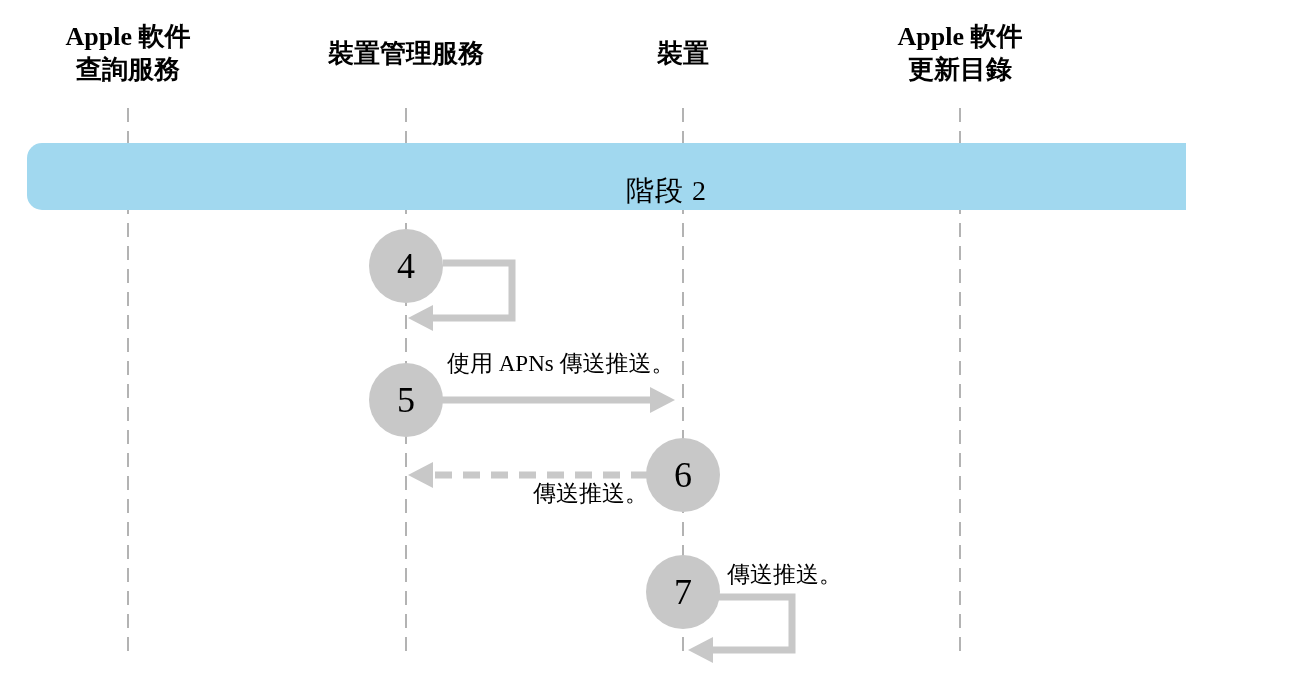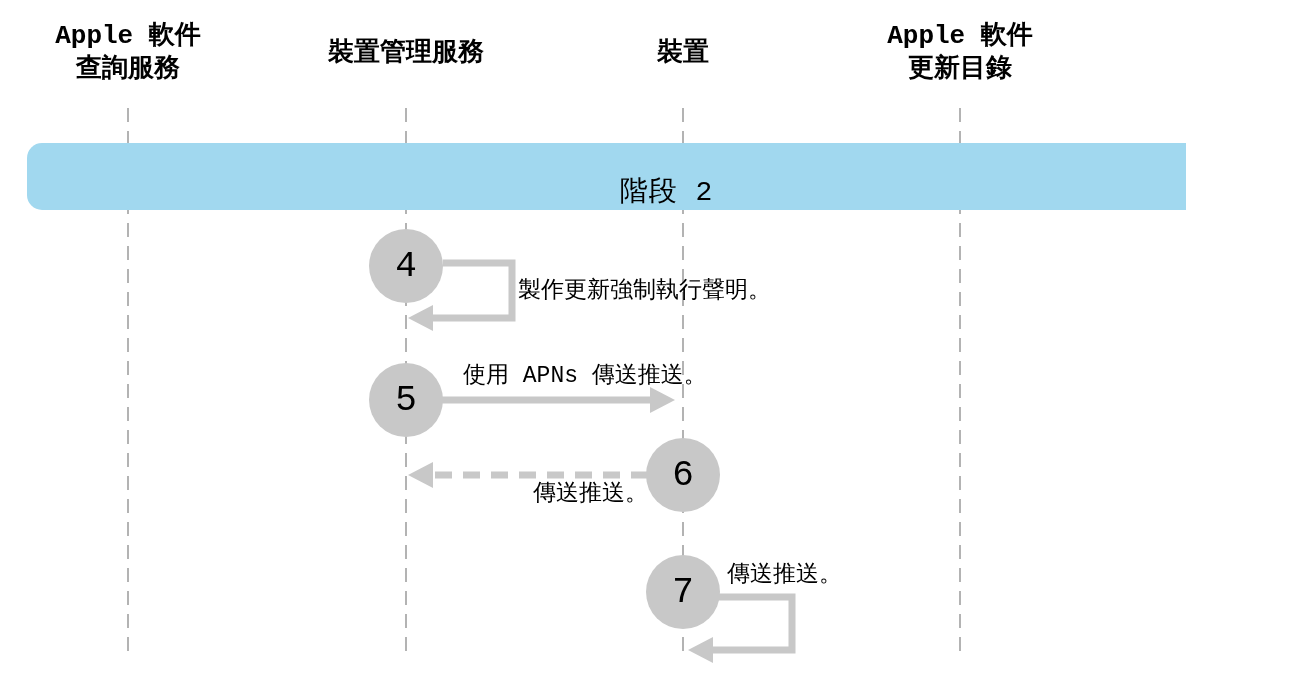--- a/index.html
+++ b/index.html
@@ -1,21 +1,21 @@
 <!DOCTYPE html>
 <html><head>
 <meta charset="utf-8">
 <style>
   html, body { margin: 0; padding: 0; background: #ffffff; }
   .stage {
     position: relative;
     width: 1186px;
     height: 673px;
     background: #ffffff;
-    font-family: Liberation Mono, monospace;
+    font-family: Liberation Serif, serif;
     overflow: hidden;
     color: #000;
   }
   
   .lifeline {
     position: absolute;
     top: 108px;
     height: 547px;
     width: 2px;
     background: repeating-linear-gradient(to bottom, #b3b3b3 0 14px, transparent 14px 23px);
@@ -87,21 +87,21 @@
   .circle-7 { left: 646px; top: 555px; }
   
   .step-label {
     position: absolute;
     font-size: 23px;
     line-height: 28px;
     white-space: nowrap;
     z-index: 4;
   }
   .label-4 { left: 518px; top: 277px; }
-  .label-5 { left: 447px; top: 362px; margin-left: 16px; }
+  .label-5 { left: 447px; top: 350px; }
   .label-6 { left: 533px; top: 480px; }
   .label-7 { left: 727px; top: 561px; }
 </style>
 </head>
 <body>
 
 <div class="stage">
 
   <div class="lifeline" style="left:127px"></div>
   <div class="lifeline" style="left:405px"></div>
@@ -150,18 +150,17 @@
   <div class="step-circle circle-5">
     <span class="step-number">5</span>
   </div>
   <div class="step-circle circle-6">
     <span class="step-number">6</span>
   </div>
   <div class="step-circle circle-7">
     <span class="step-number">7</span>
   </div>
 
-  <div class="step-label label-4">製作更新強制執行聲明。</div>
   <div class="step-label label-5">使用 APNs 傳送推送。</div>
   <div class="step-label label-6">傳送推送。</div>
   <div class="step-label label-7">傳送推送。</div>
 
 </div>
 
 </body></html>

